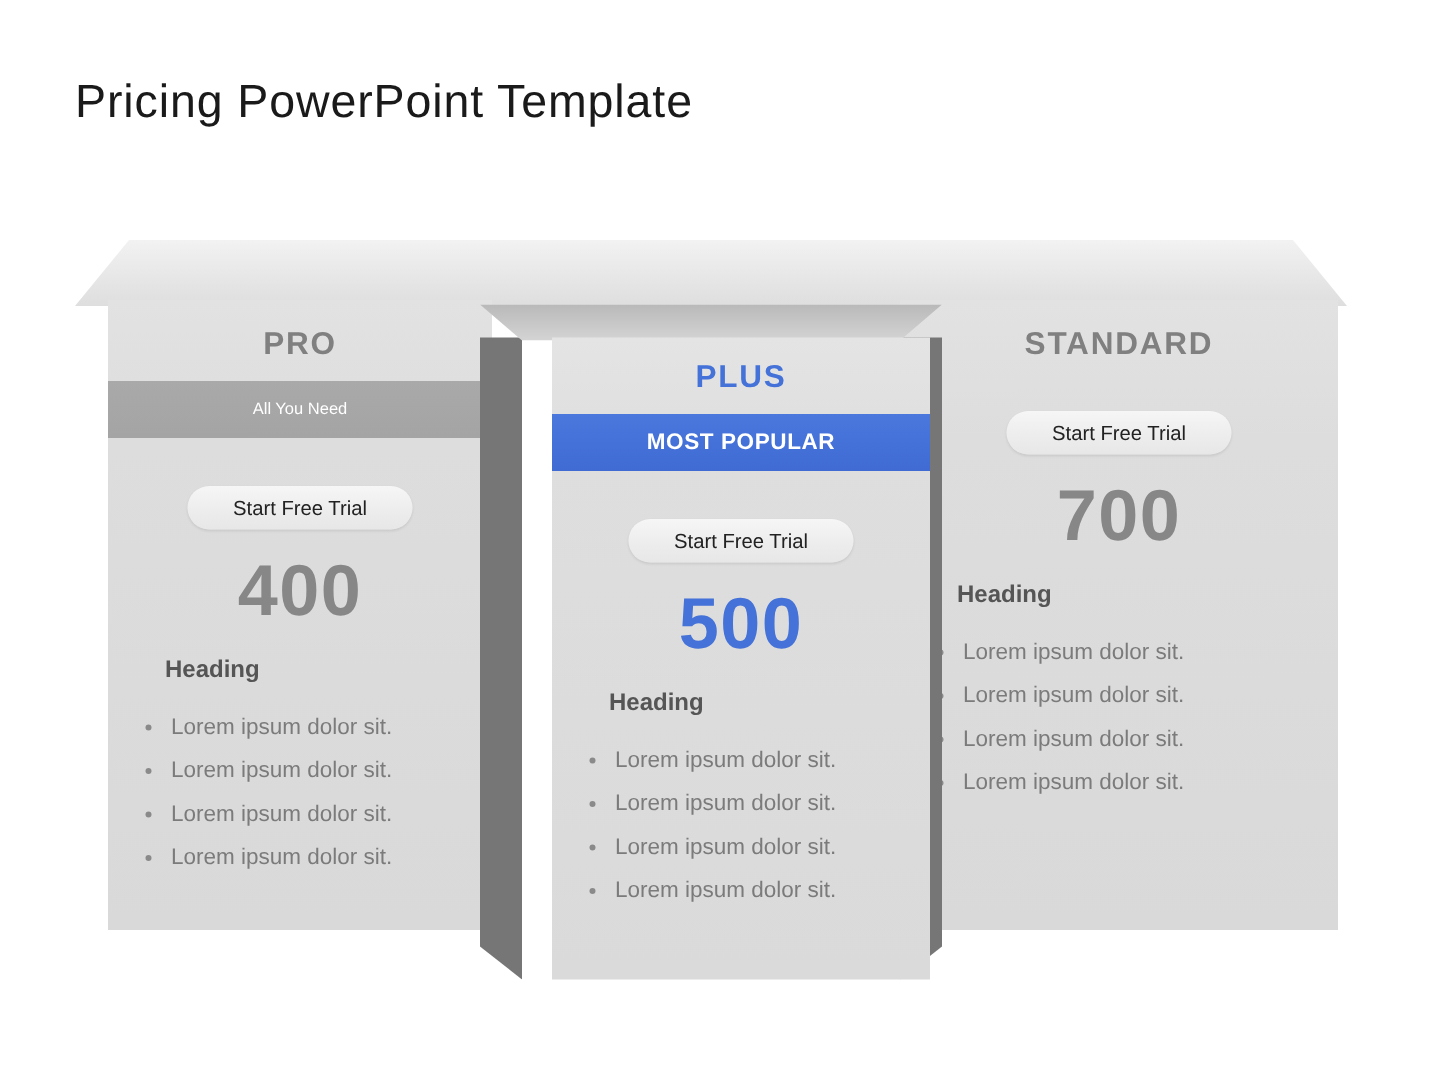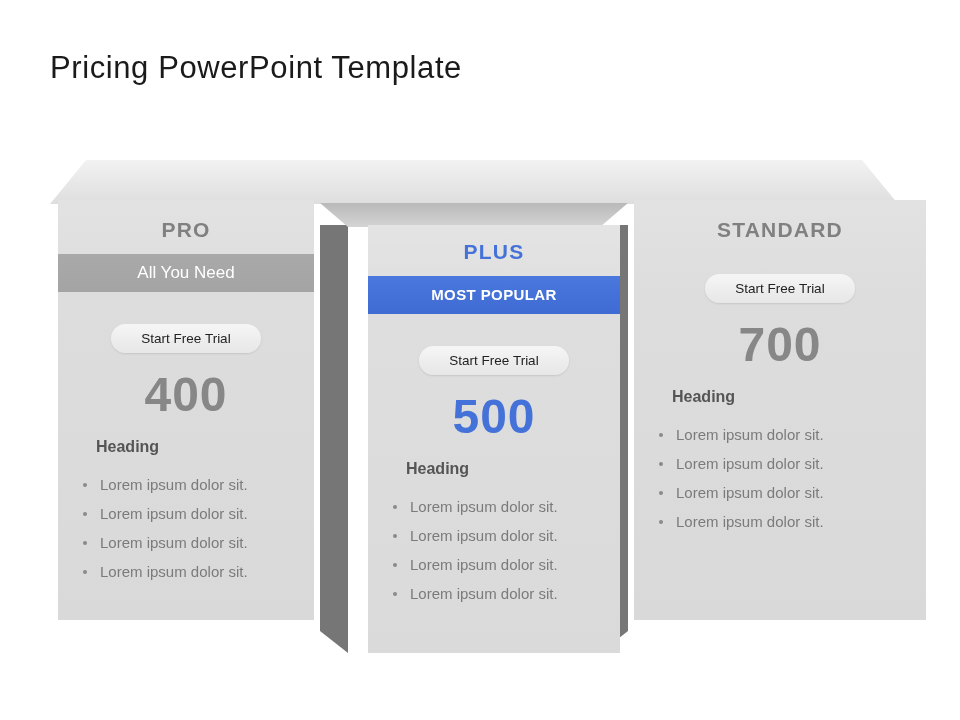--- a/index.html
+++ b/index.html
@@ -56,28 +56,28 @@
     left: 0;
     top: 0;
     width: 100%;
     height: 100%;
     background: linear-gradient(180deg, #e2e2e2 0%, #dddddd 22%, #d9d9d9 100%);
     overflow: hidden;
   }
 
   
   #col-pro {
-    left: 58px;
+    left: 72px;
     top: 200px;
     width: 256px;
     height: 420px;
     z-index: 2;
   }
   #col-standard {
-    left: 634px;
+    left: 600px;
     top: 200px;
     width: 292px;
     height: 420px;
     z-index: 2;
   }
   
   #plus-left-face,
   #plus-right-face,
   #plus-top-face {
     position: absolute;
@@ -115,21 +115,21 @@
     color: #4472d8;
     padding-top: 15px;
   }
 
   
   .tier-band {
     margin-top: 12px;
     height: 38px;
     line-height: 38px;
     text-align: center;
-    font-size: 17px;
+    font-size: 11px;
     color: #ffffff;
   }
   .tier-band.grey {
     background: linear-gradient(180deg, #a9a9a9 0%, #a4a4a4 100%);
   }
   .tier-band.blue {
     background: linear-gradient(180deg, #4a78dd 0%, #3f6bd2 100%);
     font-weight: bold;
     font-size: 15px;
     letter-spacing: 0.4px;

